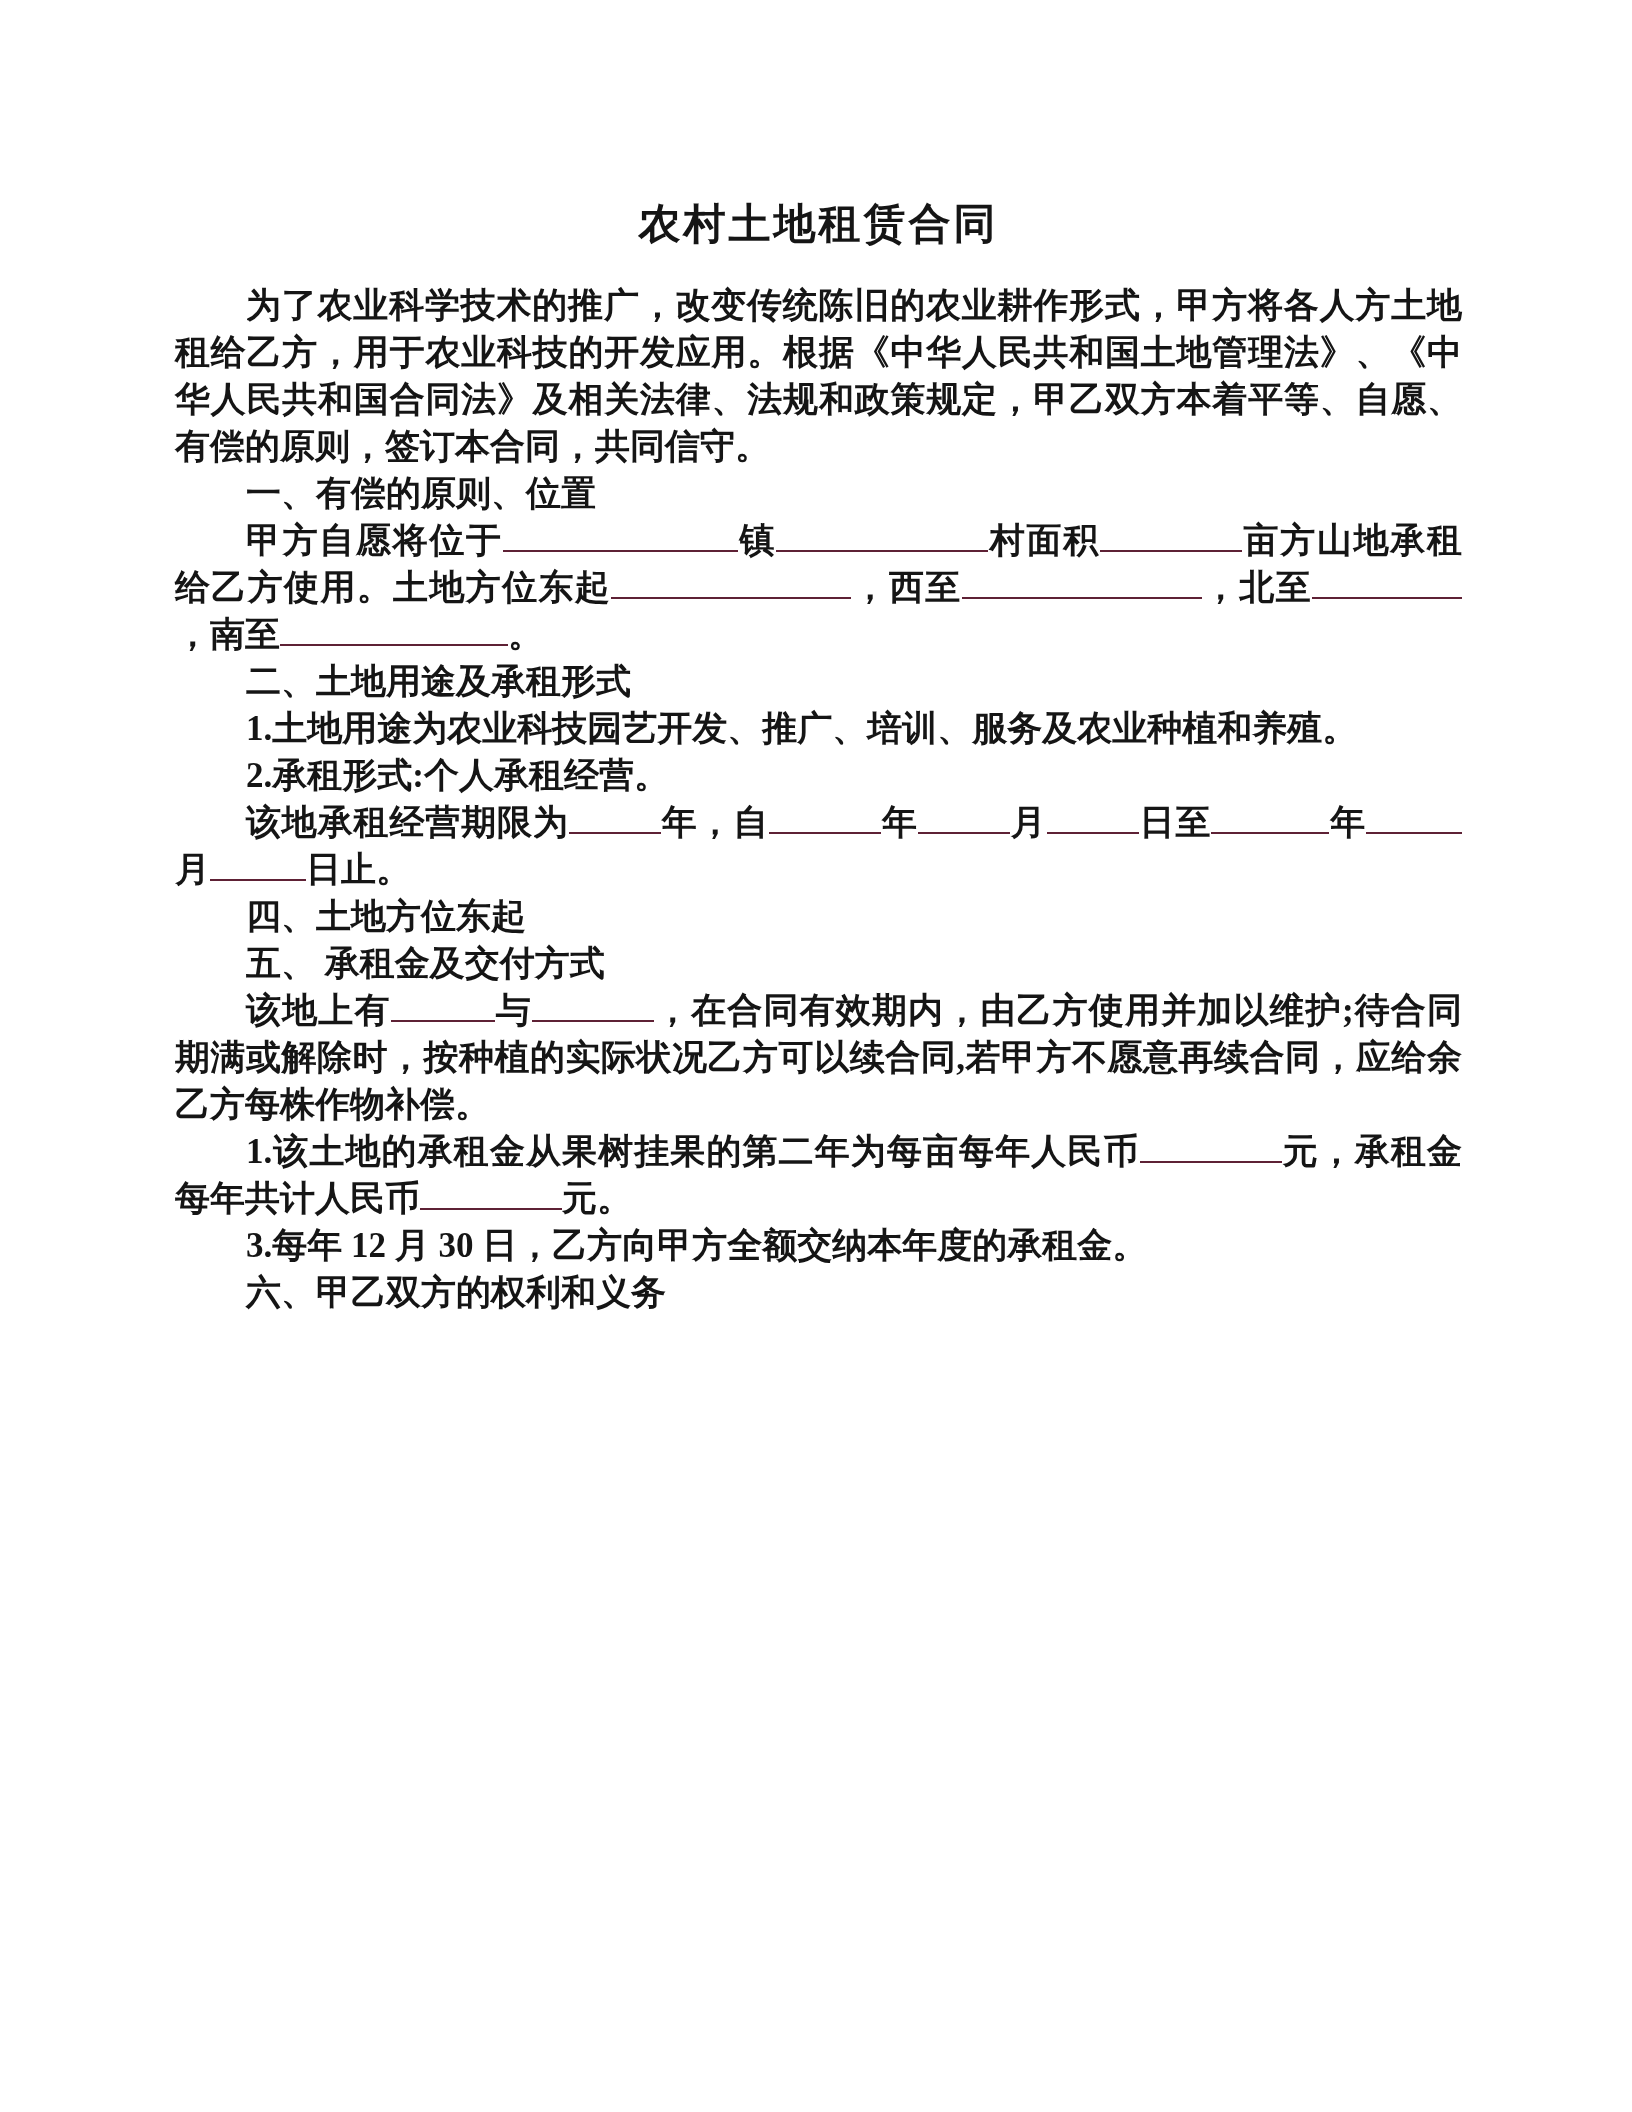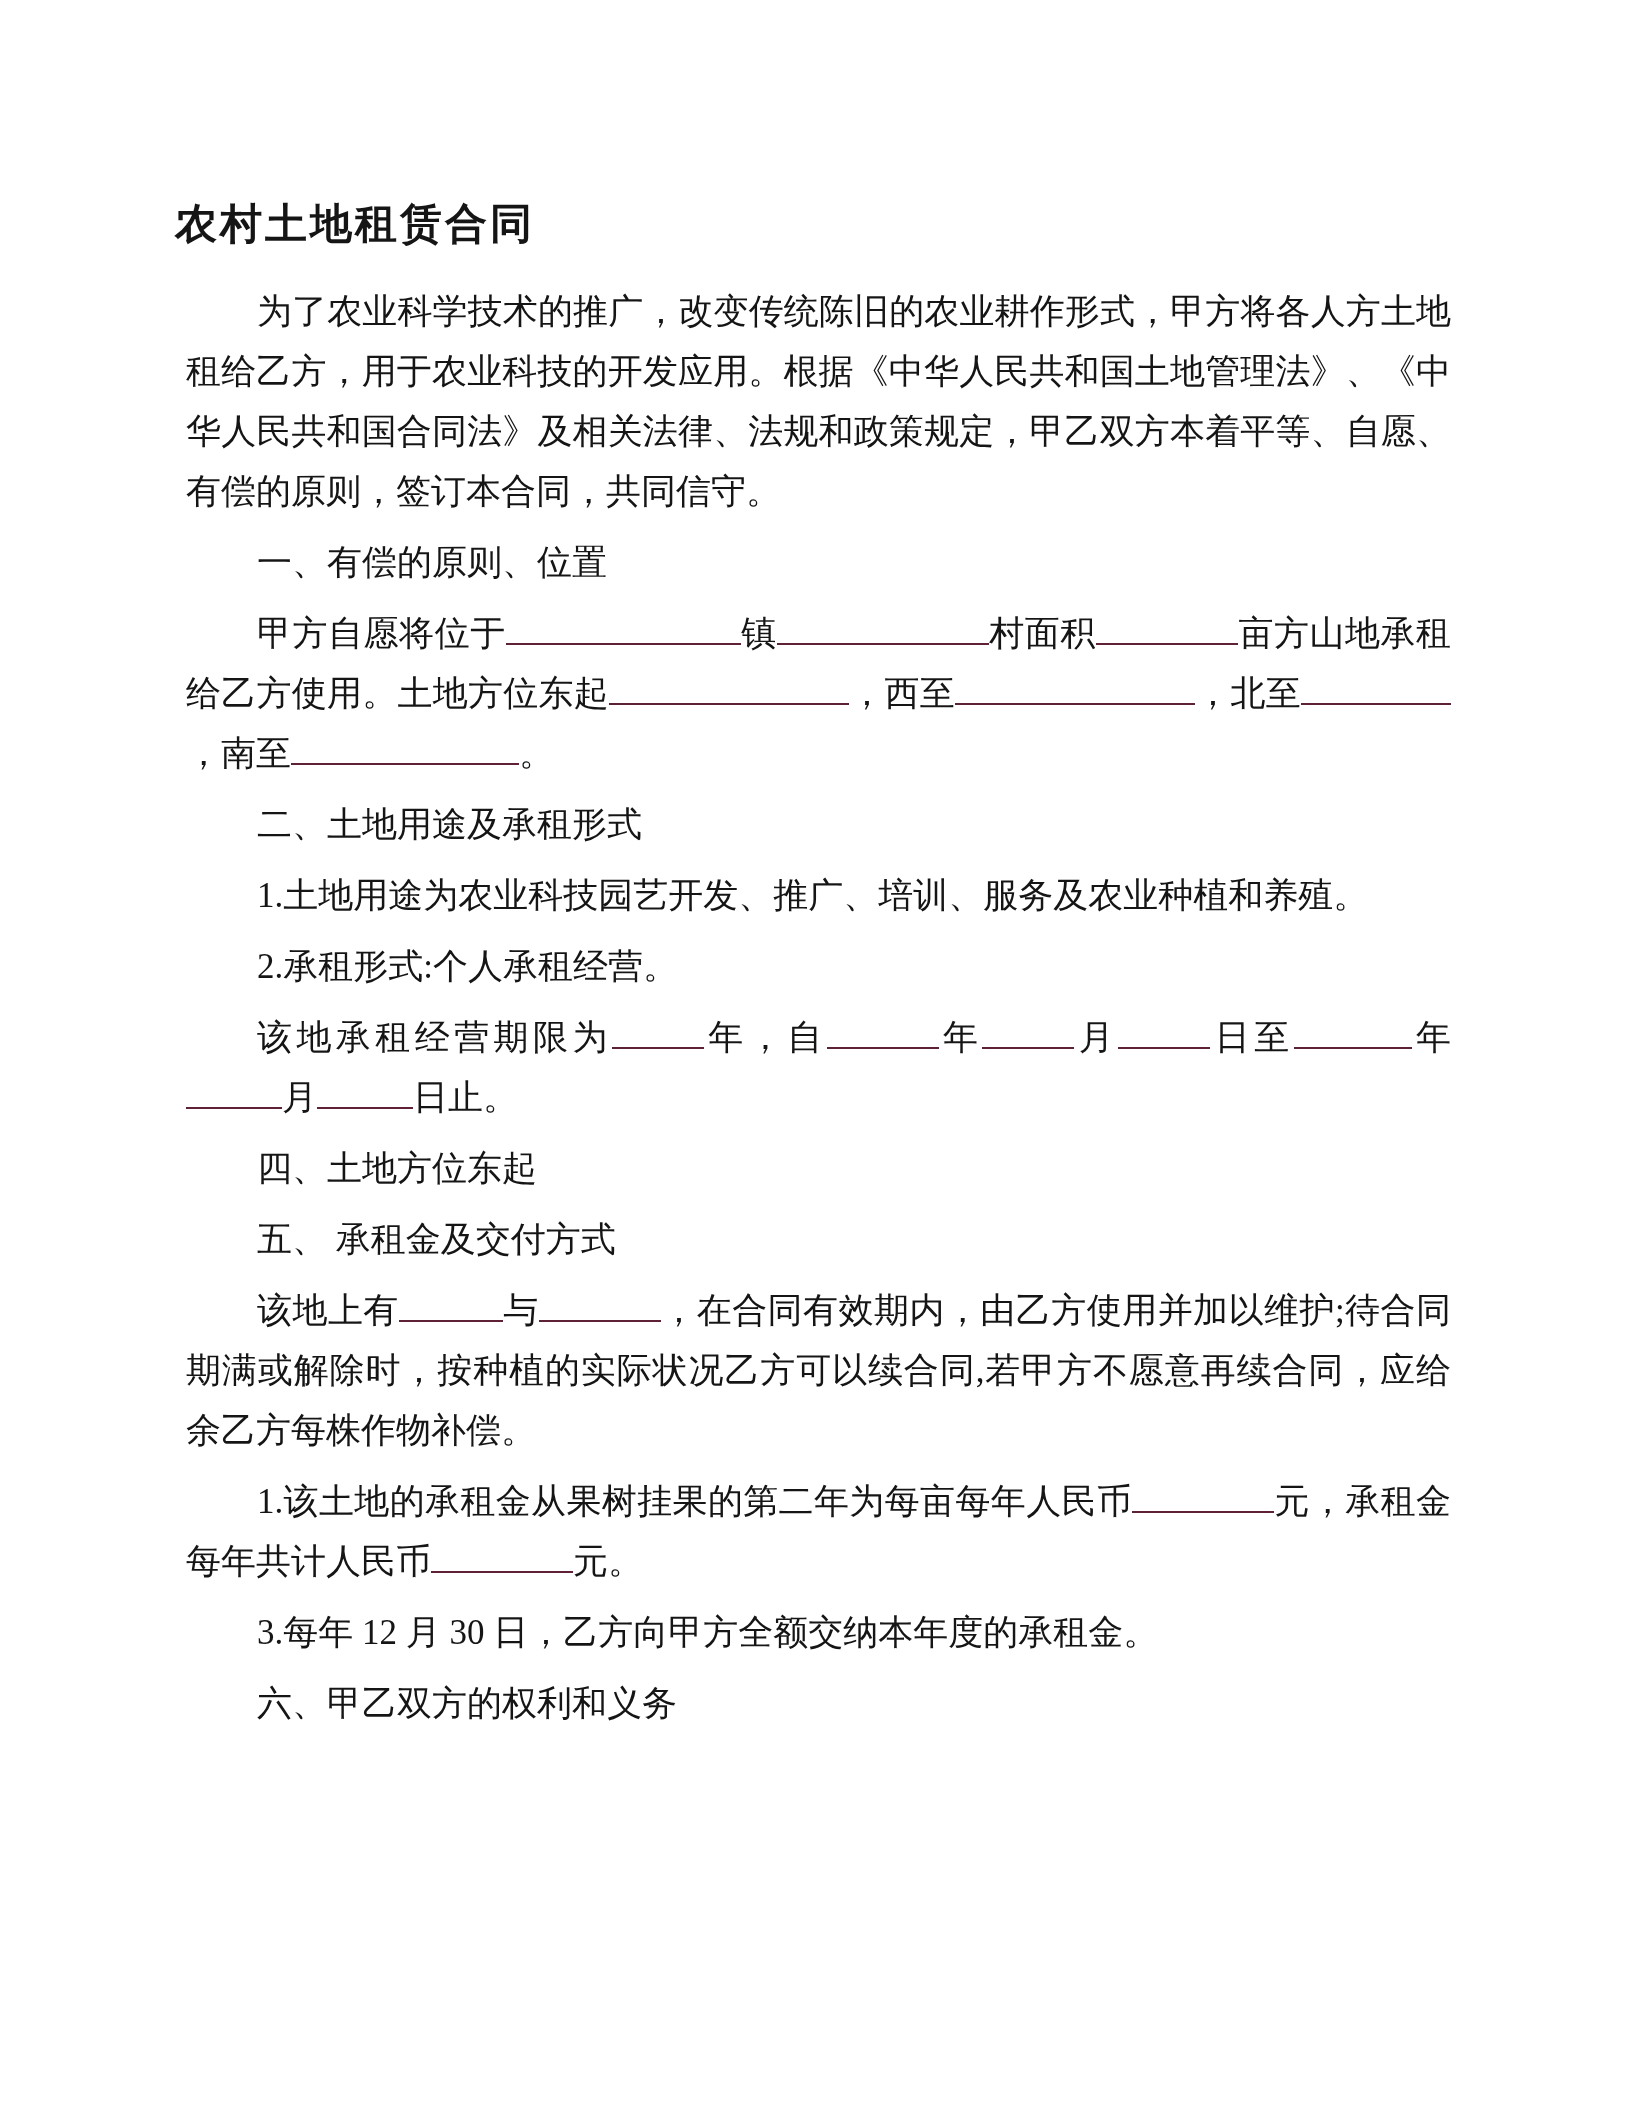--- a/index.html
+++ b/index.html
@@ -18,32 +18,33 @@
     box-sizing: border-box;
     width: 1632px;
     height: 2112px;
     background: #ffffff;
     padding: 192px 170px 0 175px;
     color: #151515;
   }
   .title {
     font-size: 42px;
     font-weight: bold;
+    text-align: center;
     margin: 0 0 26px 0;
     line-height: 64px;
     letter-spacing: 3px;
   }
   .docbody p {
-    margin: 11px;
+    margin: 0;
     font-size: 35px;
-    line-height: 60px;
+    line-height: 47px;
     text-align: justify;
     text-indent: 71px;
     word-break: break-all;
-    font-weight: 400;
+    font-weight: 700;
   }
   .blank {
     display: inline-block;
     height: 32px;
     border-bottom: 2px solid var(--blank-color, #5e2135);
     vertical-align: baseline;
   }
 </style>
 </head>
 <body style="background: rgb(255, 255, 255);">

